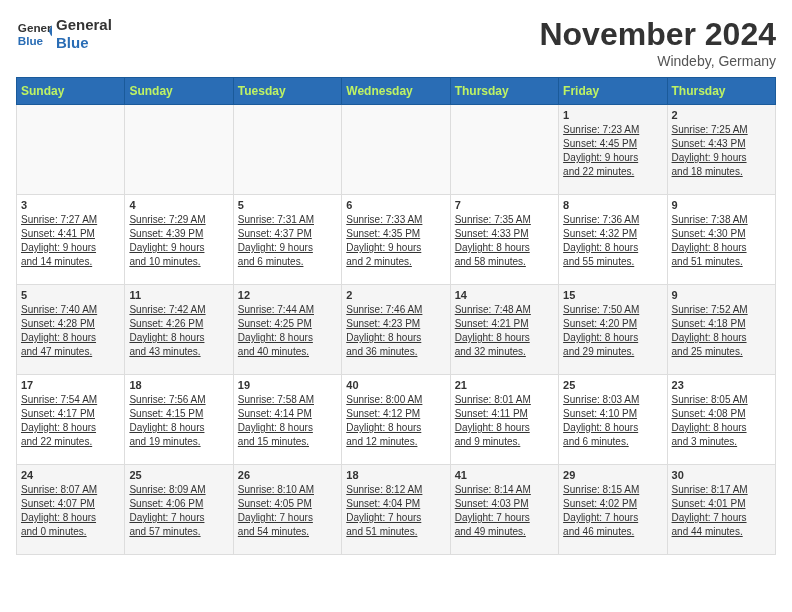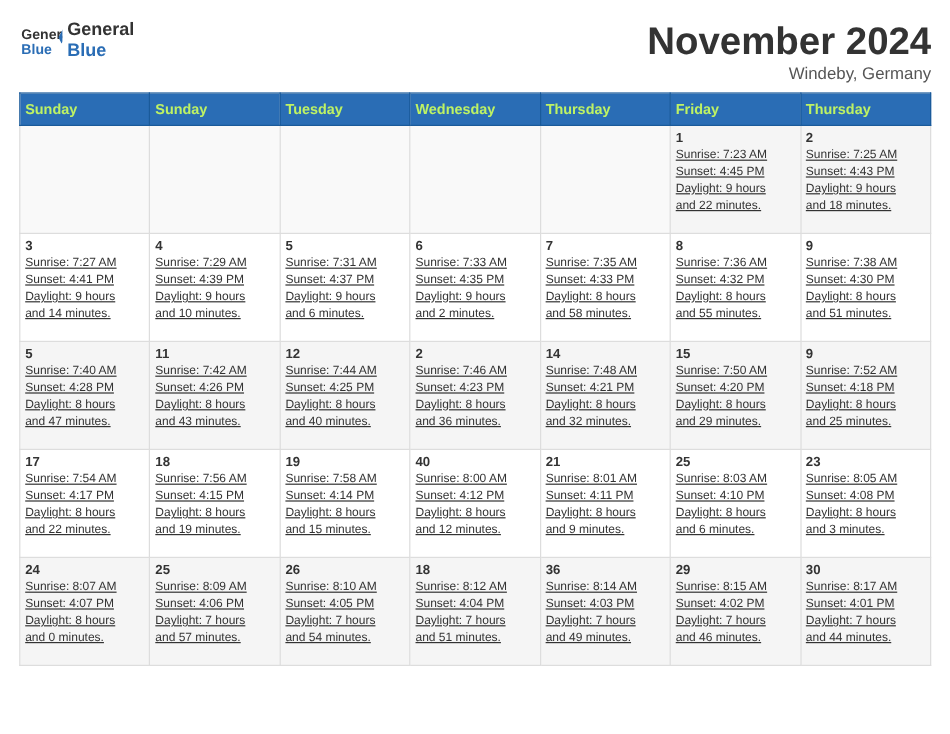--- a/index.html
+++ b/index.html
@@ -232,21 +232,21 @@
         </td>
         <td>
           <span class="day-num">26</span>
           <div class="day-info">Sunrise: 8:10 AM<br>Sunset: 4:05 PM<br>Daylight: 7 hours<br>and 54 minutes.</div>
         </td>
         <td>
           <span class="day-num">18</span>
           <div class="day-info">Sunrise: 8:12 AM<br>Sunset: 4:04 PM<br>Daylight: 7 hours<br>and 51 minutes.</div>
         </td>
         <td>
-          <span class="day-num">36</span>
+          <span class="day-num">41</span>
           <div class="day-info">Sunrise: 8:14 AM<br>Sunset: 4:03 PM<br>Daylight: 7 hours<br>and 49 minutes.</div>
         </td>
         <td>
           <span class="day-num">29</span>
           <div class="day-info">Sunrise: 8:15 AM<br>Sunset: 4:02 PM<br>Daylight: 7 hours<br>and 46 minutes.</div>
         </td>
         <td>
           <span class="day-num">30</span>
           <div class="day-info">Sunrise: 8:17 AM<br>Sunset: 4:01 PM<br>Daylight: 7 hours<br>and 44 minutes.</div>
         </td>

